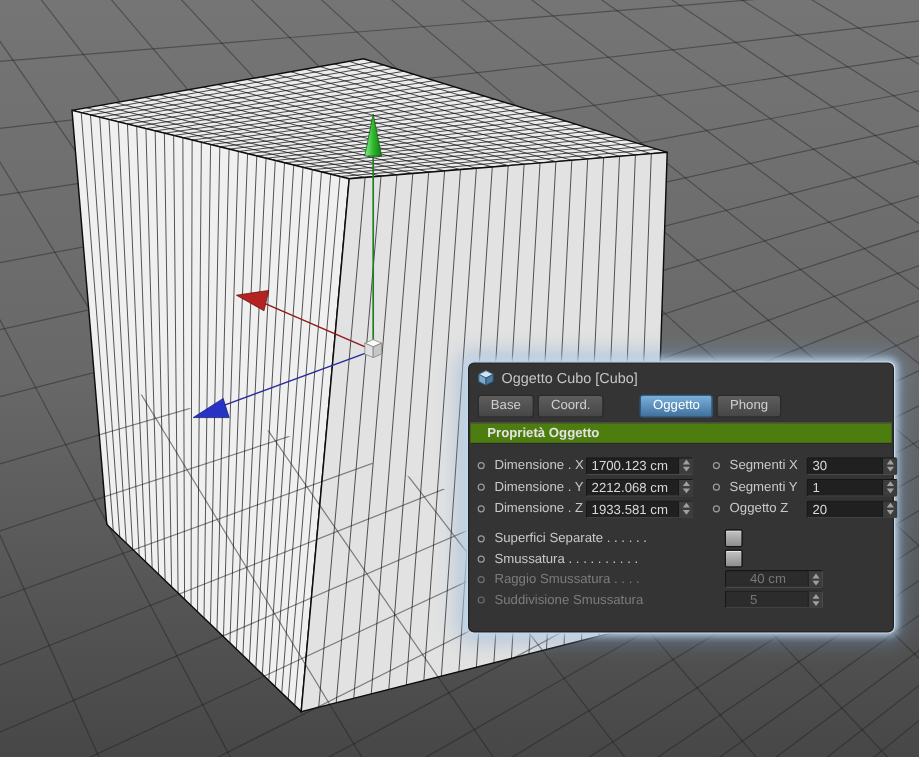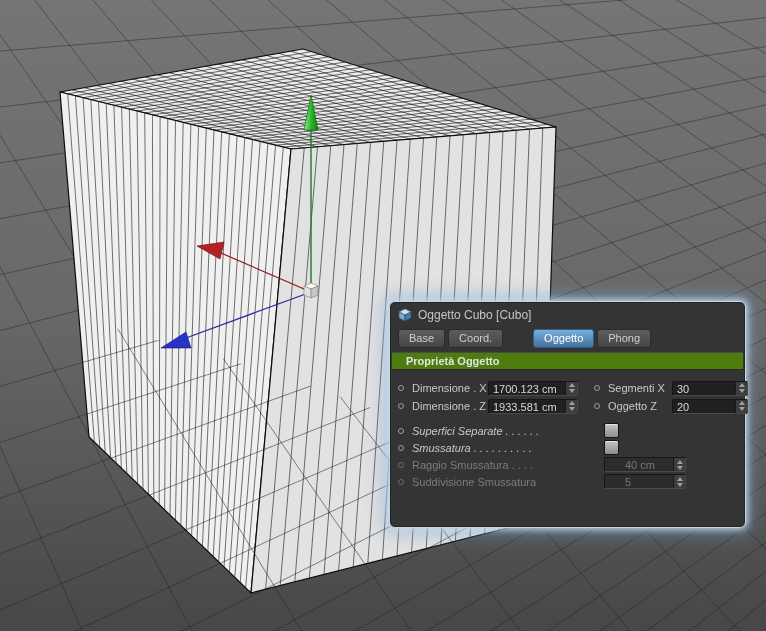--- a/index.html
+++ b/index.html
@@ -22,21 +22,21 @@
     padding:2px 10px 3px 10px;font-size:11px;color:#cfcfcf;cursor:default;
     background:linear-gradient(#5d5d5d,#464646);border:1px solid #2b2b2b;border-radius:3px;
   }
   .tab.active{background:linear-gradient(#7ab0dc,#41719c);color:#fff;border-color:#2f5e86;margin-left:27px;}
   .section-header{
     margin:2px 2px 9px 2px;padding:2px 14px;background:#4d7c0f;
     font-weight:bold;color:#e3e3e3;border-top:1px solid #4a4a4a;border-bottom:1px solid #2a2a2a;
   }
   .prow{display:grid;grid-template-columns:14px 76px 90px 16px 14px 64px 76px;align-items:center;
         height:18px;padding:0 8px;}
-  .crow{display:grid;grid-template-columns:14px 192px 16px;align-items:center;height:17px;padding:0 8px;font-style:italic;}
+  .crow{display:grid;grid-template-columns:14px 192px 16px;align-items:center;height:17px;padding:0 8px;}
   .drow{display:grid;grid-template-columns:14px 192px 82px;align-items:center;height:17px;padding:0 8px;}
   .gap{height:7px;}
   .dot{width:6px;height:6px;border:1px solid #9c9c9c;border-radius:50%;box-sizing:border-box;}
   .dot.dim{border-color:#6d6d6d;}
   .lbl{color:#c9c9c9;white-space:nowrap;overflow:hidden;}
   .lbl.dim{color:#7c7c7c;}
   .inp{
     position:relative;height:15px;background:#202020;border:1px solid #161616;
     border-bottom-color:#4a4a4a;border-right-color:#4a4a4a;border-radius:2px;
     padding:0 13px 0 4px;box-sizing:border-box;color:#d8d8d8;line-height:14px;
@@ -320,20 +320,41 @@
       <span class="lbl">Segmenti X</span>
       <span class="inp">
         <span class="val">30</span>
         <span class="spin">
             <i class="su"></i>
             <i class="sd"></i>
           </span>
       </span>
     </div>
 
+    <div class="prow">
+      <span class="dot"></span>
+      <span class="lbl">Dimensione . Y</span>
+      <span class="inp">
+        <span class="val">2212.068 cm</span>
+        <span class="spin">
+            <i class="su"></i>
+            <i class="sd"></i>
+          </span>
+      </span>
+      <span></span>
+      <span class="dot"></span>
+      <span class="lbl">Segmenti Y</span>
+      <span class="inp">
+        <span class="val">1</span>
+        <span class="spin">
+            <i class="su"></i>
+            <i class="sd"></i>
+          </span>
+      </span>
+    </div>
 
     <div class="prow">
       <span class="dot"></span>
       <span class="lbl">Dimensione . Z</span>
       <span class="inp">
         <span class="val">1933.581 cm</span>
         <span class="spin">
             <i class="su"></i>
             <i class="sd"></i>
           </span>

